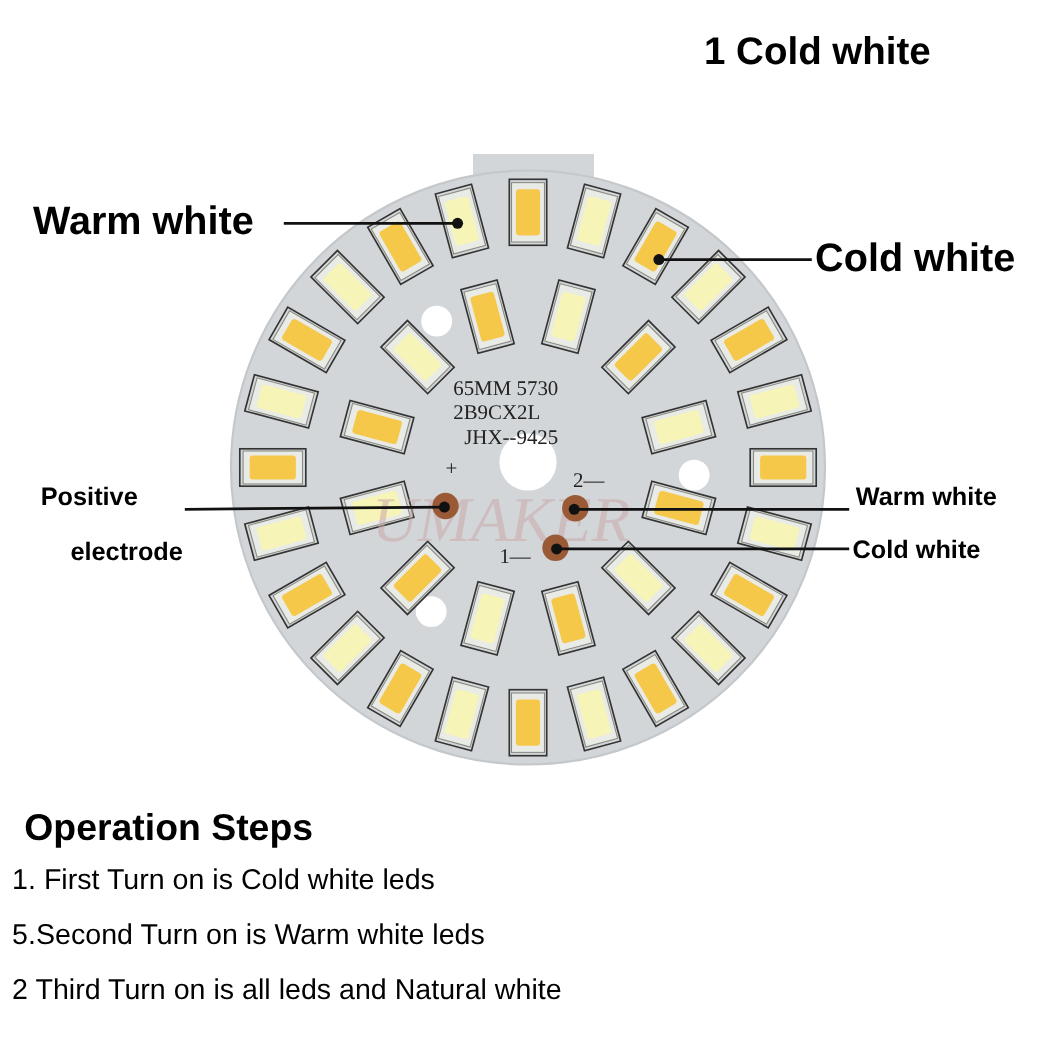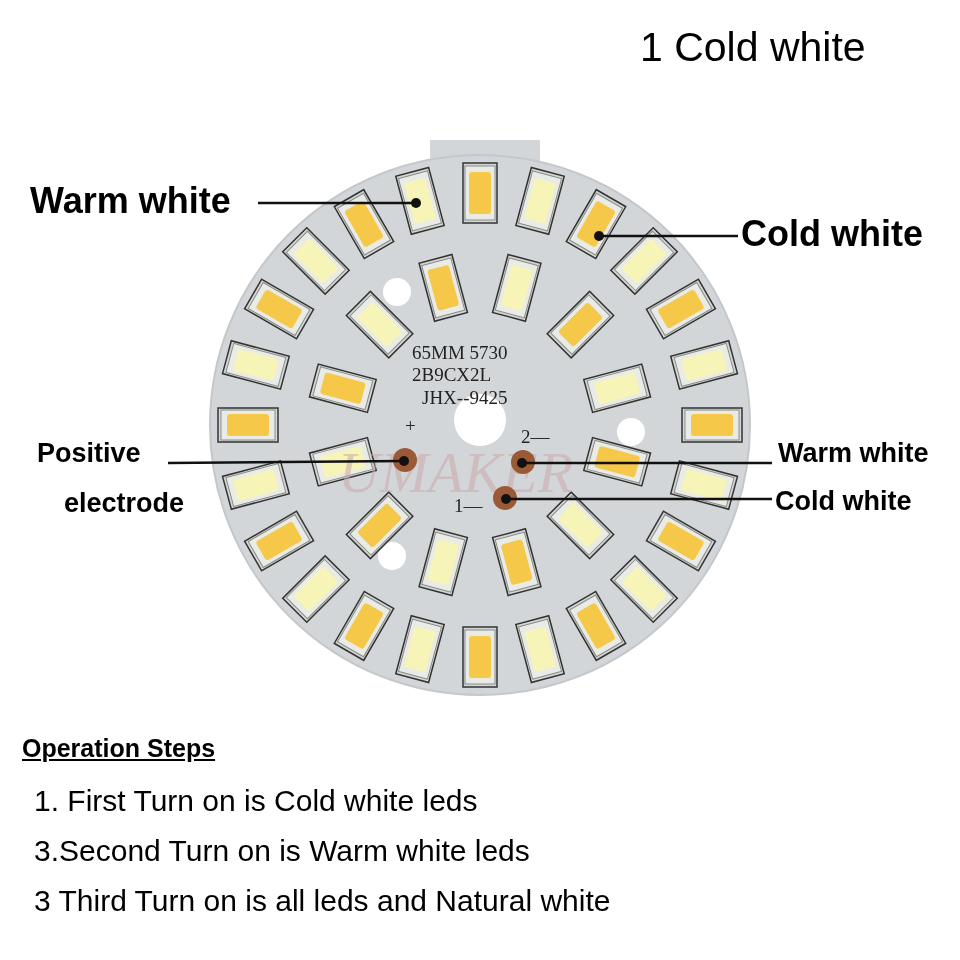--- a/index.html
+++ b/index.html
@@ -1,22 +1,22 @@
 <!DOCTYPE html>
 <html><head>
 <meta charset="utf-8">
 <style>
   html,body{margin:0;padding:0;background:#ffffff;}
   body{width:960px;height:960px;position:relative;overflow:hidden;font-family:"Liberation Sans",sans-serif;color:#000;}
   .abs{position:absolute;}
-  .legend{left:640px;top:22px;font-weight:normal;font-size:41px;line-height:50px;}
+  .legend{left:640px;top:22px;font-weight:bold;font-size:35px;line-height:50px;}
   .callout-big{font-weight:bold;font-size:36px;}
-  .callout-mid{font-weight:bold;font-size:27px;}
-  .steps-title{left:22px;top:734px;font-weight:bold;font-size:25px;text-decoration:underline;}
-  .step{left:34px;font-size:30px;}
+  .callout-mid{font-weight:bold;font-size:23px;}
+  .steps-title{left:22px;top:734px;font-weight:bold;font-size:34px;}
+  .step{left:11px;font-size:26px;}
   svg.board{position:absolute;left:0;top:0;}
   .pcb-text{font-family:"Liberation Serif",serif;font-size:19px;fill:#222;}
 </style>
 </head>
 <body>
 
 <svg class="board" width="960" height="960" viewBox="0 0 960 960">
 
   <rect x="430" y="140" width="110" height="40" fill="#d3d6d9"></rect>
   <circle cx="480" cy="425" r="270" fill="#d3d6d9" stroke="#c4c8cb" stroke-width="2"></circle>
@@ -244,14 +244,14 @@
 
 <div class="abs callout-big" style="left:30px;top:180px;">Warm white</div>
 <div class="abs callout-big" style="left:741px;top:213px;">Cold white</div>
 <div class="abs callout-mid" style="left:37px;top:438px;">Positive</div>
 <div class="abs callout-mid" style="left:37px;top:488px;margin-left:27px;">electrode</div>
 <div class="abs callout-mid" style="left:778px;top:438px;">Warm white</div>
 <div class="abs callout-mid" style="left:775px;top:486px;">Cold white</div>
 
 <div class="abs steps-title">Operation Steps</div>
 <div class="abs step" style="top:784px;">1. First Turn on is Cold white leds</div>
-<div class="abs step" style="top:834px;">3.Second Turn on is Warm white leds</div>
-<div class="abs step" style="top:884px;">3 Third Turn on is all leds and Natural white</div>
+<div class="abs step" style="top:834px;">5.Second Turn on is Warm white leds</div>
+<div class="abs step" style="top:884px;">2 Third Turn on is all leds and Natural white</div>
 
 </body></html>

